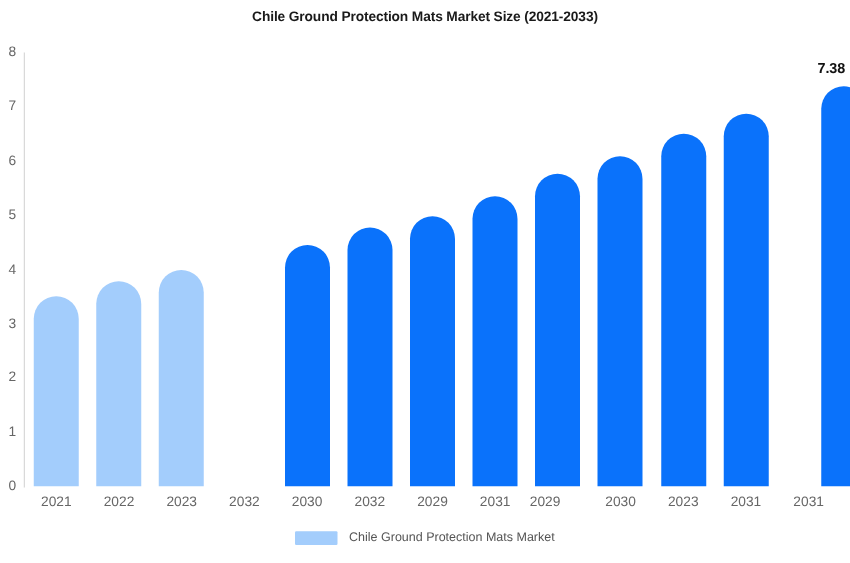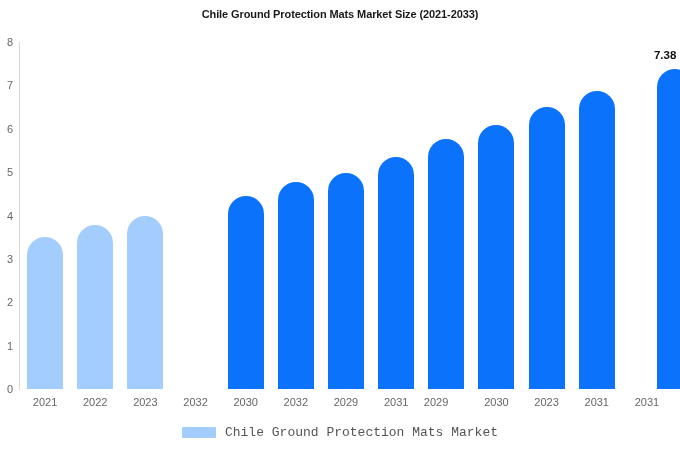--- a/index.html
+++ b/index.html
@@ -93,23 +93,22 @@
     align-items: center;
     justify-content: center;
     gap: 9px;
   }
   #legend-swatch {
     width: 34px;
     height: 11px;
     border-radius: 1px;
   }
   #legend-label {
-    font-size: 13px;
+    font-size: 10px;
     color: #555555;
-    font-family: Liberation Mono, monospace;
   }
 </style>
 </head>
 <body>
 
 <div id="chart-root">
 
   <div id="chart-title">Chile Ground Protection Mats Market Size (2021-2033)</div>
 
   <div id="y-axis-line"></div>

